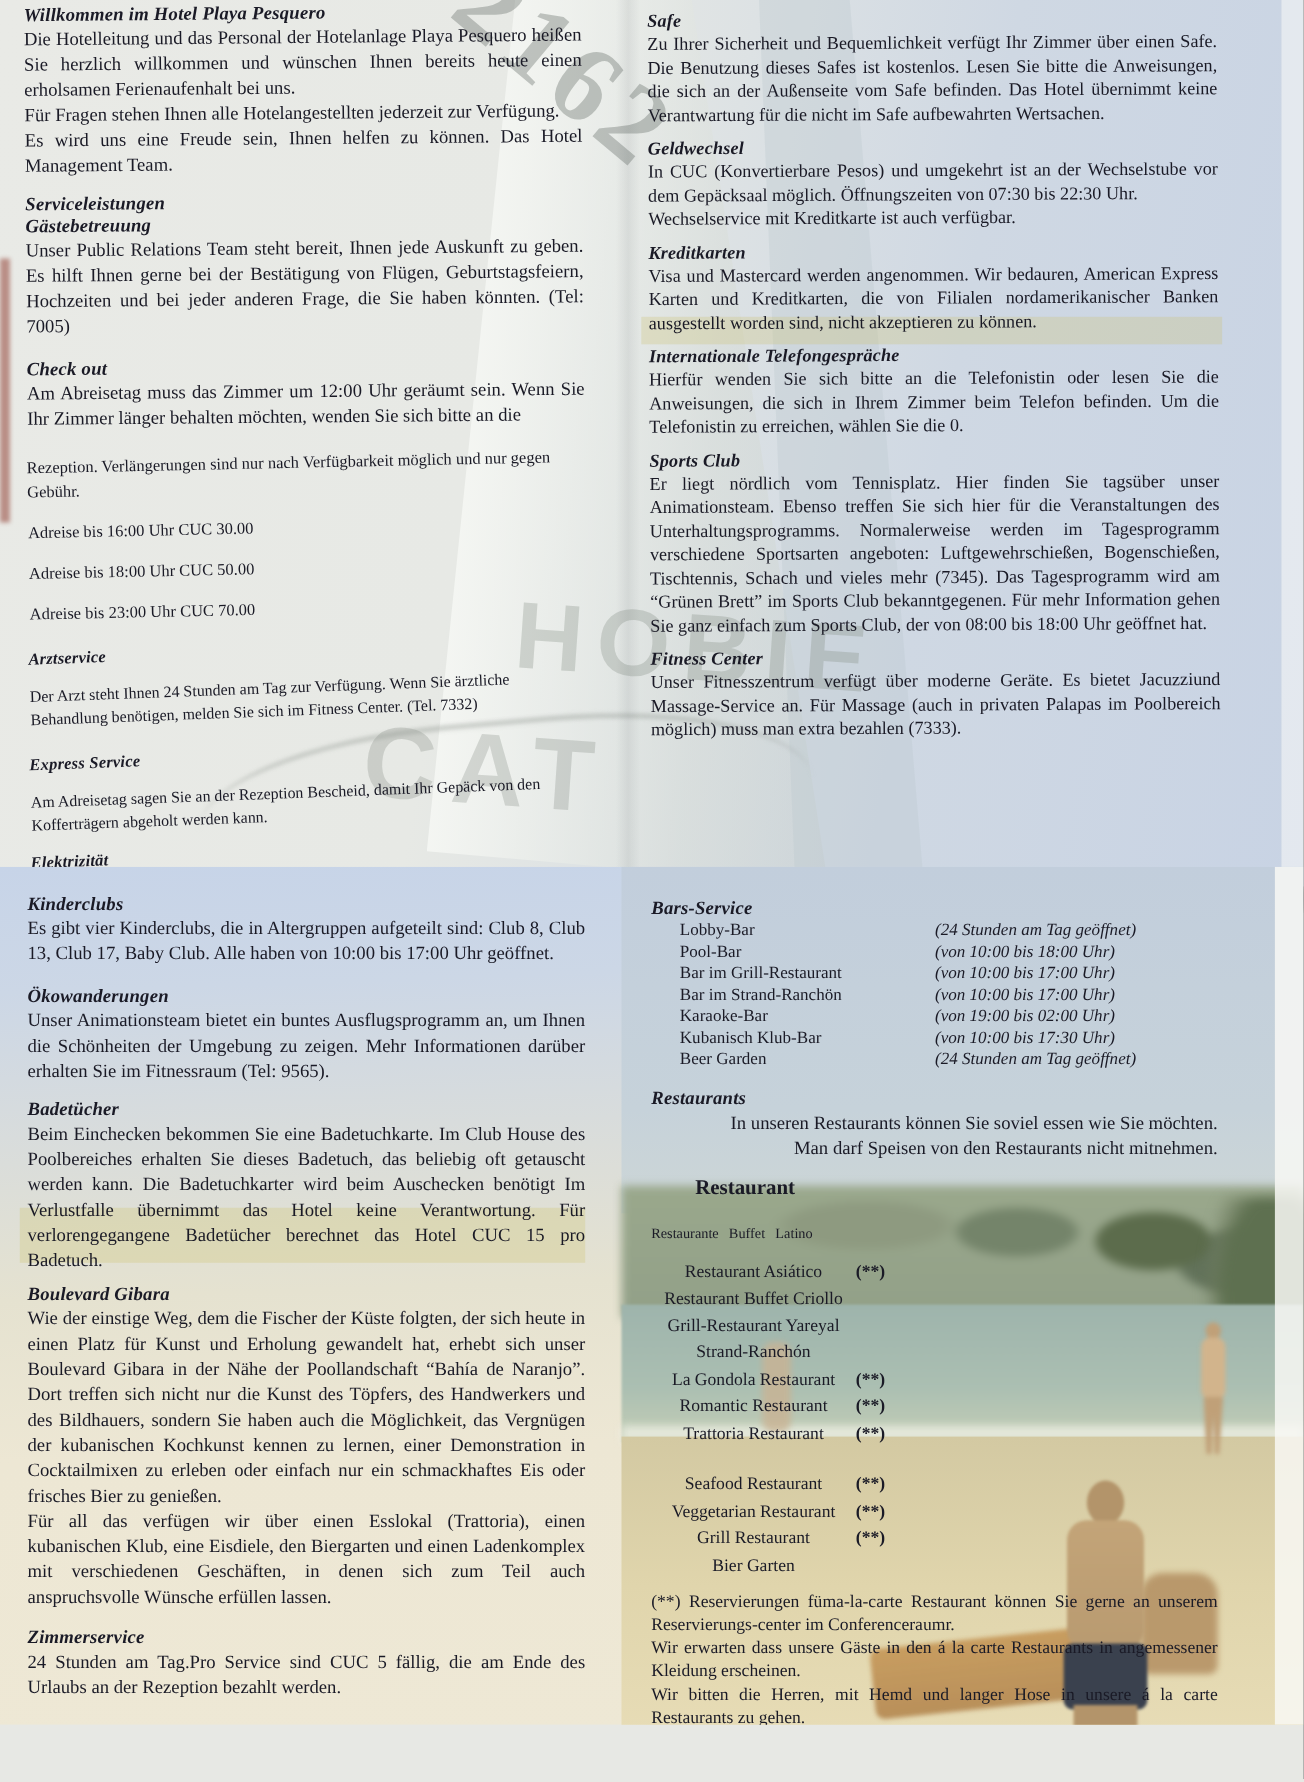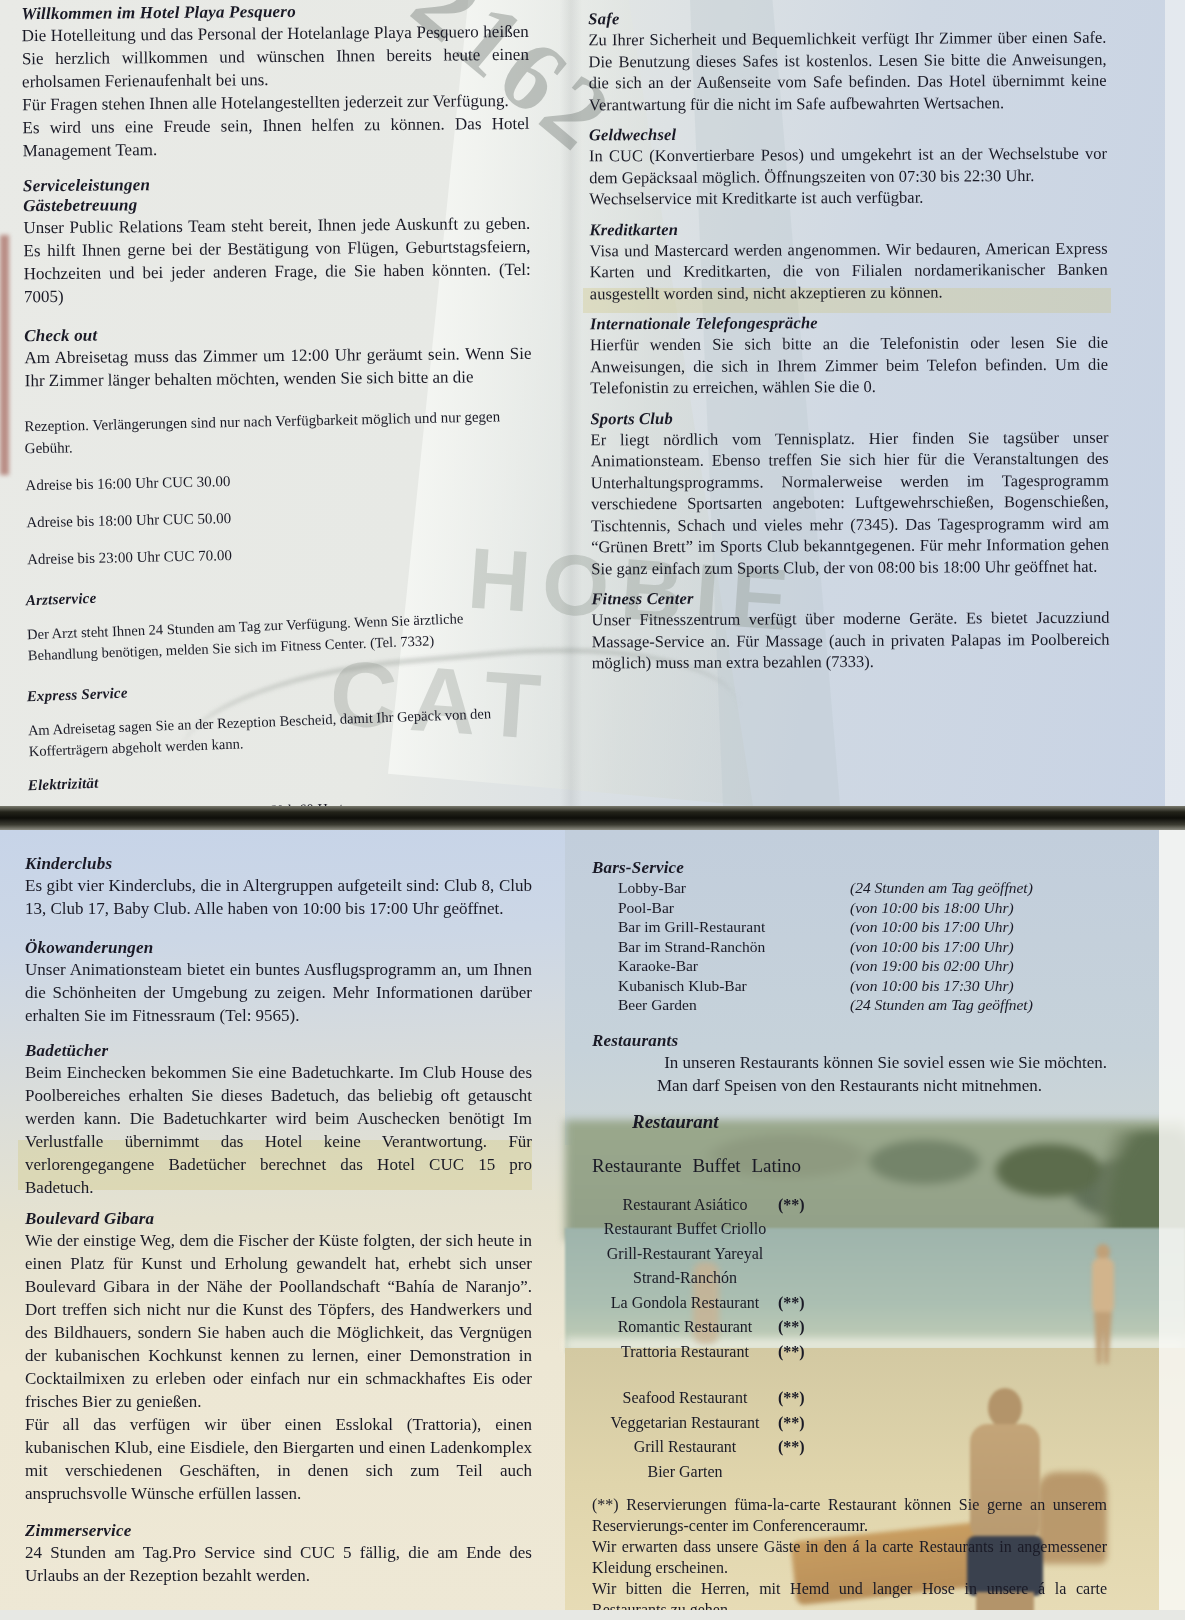--- a/index.html
+++ b/index.html
@@ -1,20 +1,20 @@
 <!DOCTYPE html>
 <html><head>
 <meta charset="utf-8">
 <style>
   html,body{margin:0;padding:0;background:#888;}
   .page{position:relative;width:1185px;height:1620px;overflow:hidden;
         font-family:"Liberation Serif",serif;color:#1a1a26;background:#e7e8e4;}
   .half{position:absolute;left:0;width:100%;overflow:hidden;}
   .half.top{top:0;height:806px;}
-  .half.bottom{top:830px;height:780px;}
+  .half.bottom{top:788px;height:780px;}
   .fold{position:absolute;top:806px;left:0;width:100%;height:24px;
         background:linear-gradient(180deg,#7a7a6e 0%,#23231a 25%,#0e0e0a 50%,#3c3c32 78%,#8d8d82 100%);}
 
   
   .top-bg{position:absolute;inset:0;
     background:linear-gradient(100deg,#e9eae6 0%,#e7e9e5 38%,#dde2e4 52%,#cfd8e3 70%,#c8d3e4 100%);}
   .sail{position:absolute;left:388px;top:0;width:365px;height:806px;
     background:linear-gradient(95deg,rgba(253,254,251,.88),rgba(216,221,216,.55) 68%,rgba(198,206,204,.42));
     clip-path:polygon(22% 0,66% 0,100% 100%,0 96%);}
   .sail-2{position:absolute;left:690px;top:0;width:150px;height:806px;
@@ -91,22 +91,22 @@
   .small14 p{font-size:14.5px;line-height:21px;text-align:left;}
   .rot-1{transform:rotate(-0.7deg);}
   .rot-2{transform:rotate(-1.6deg);}
 
   .bar-row{display:flex;font-size:15.5px;line-height:19.5px;}
   .bar-name{width:232px;flex:none;margin-left:26px;}
   .bar-hours{flex:1;font-style:italic;}
   .rest-row{display:flex;font-size:16px;line-height:24.5px;}
   .rest-name{width:186px;flex:none;text-align:center;}
   .rest-stars{font-weight:bold;}
-  .menu-heading{font-size:19px;font-weight:bold;font-style:italic;margin:0 0 0 40px;}
-  .first-item{font-size:19px;word-spacing:6px;margin:0;}
+  .menu-heading{font-size:19px;font-weight:bold;margin:0 0 0 40px;}
+  .first-item{font-size:13px;word-spacing:6px;margin:0;}
   .note p{font-size:16px;line-height:21px;text-align:justify;margin:0;}
 </style>
 </head>
 <body>
 
 <div class="page">
 
   <div class="half top">
     <div class="top-bg"></div>
     <div class="sail"></div>
@@ -267,21 +267,21 @@
         </div>
         <div class="bar-row">
           <span class="bar-name">Beer Garden</span>
           <span class="bar-hours">(24 Stunden am Tag geöffnet)</span>
         </div>
       </div>
 
       <div class="sb14">
         <h3 class="sec">Restaurants</h3>
         <p class="body" style="text-align:right">In unseren Restaurants können Sie soviel essen wie Sie möchten.</p>
-        <p class="body" style="text-align:center">Man darf Speisen von den Restaurants nicht mitnehmen.</p>
+        <p class="body" style="text-align:right">Man darf Speisen von den Restaurants nicht mitnehmen.</p>
       </div>
 
       <div class="sb22">
         <h3 class="menu-heading">Restaurant</h3>
       </div>
 
       <div class="sb16">
         <p class="first-item">Restaurante  Buffet  Latino</p>
       </div>
 

